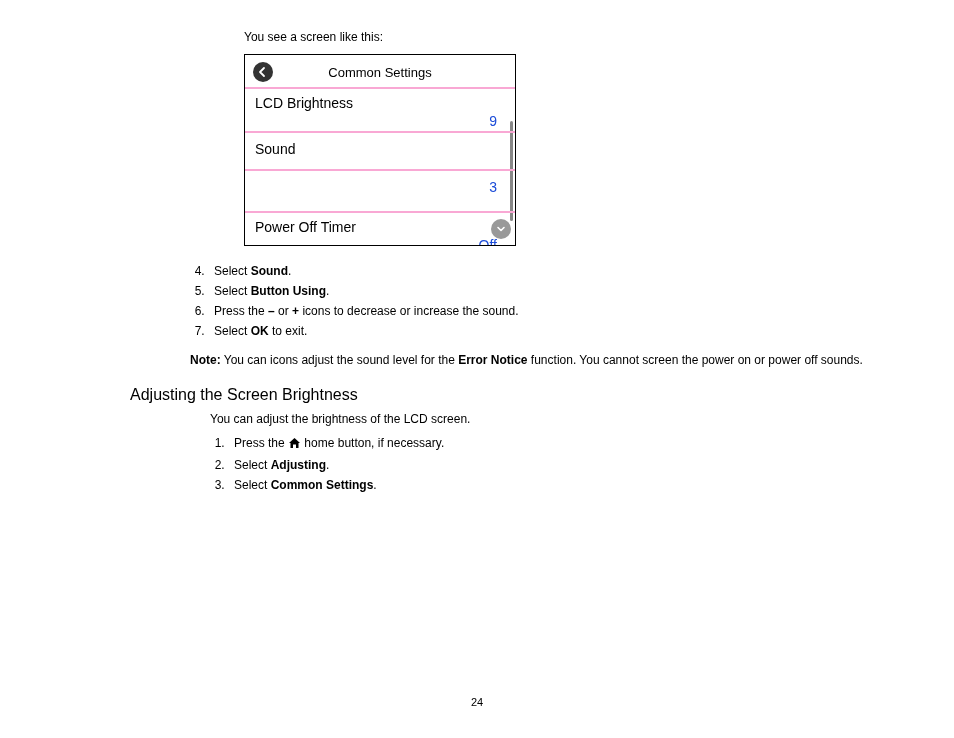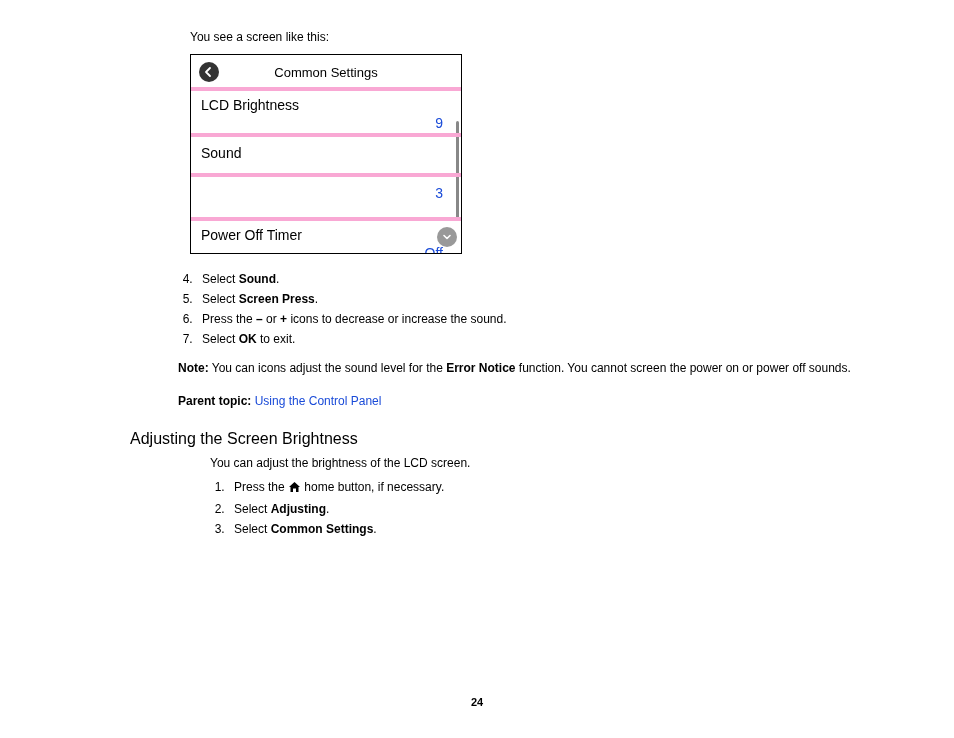--- a/index.html
+++ b/index.html
@@ -10,21 +10,21 @@
     color: #000;
     background: #fff;
     width: 954px;
     height: 738px;
     position: relative;
   }
   .page {
     padding: 30px 50px 0 130px;
   }
   .indent {
-    margin-left: 60px;
+    margin-left: 114px;
   }
   .intro-text {
     margin-bottom: 10px;
   }
   .screenshot {
     border: 1px solid #000;
     width: 270px;
     background: #fff;
     margin-bottom: 18px;
   }
@@ -50,21 +50,21 @@
   .ss-title {
     position: absolute;
     left: 0;
     right: 0;
     text-align: center;
     font-family: Arial, sans-serif;
     font-size: 13px;
     pointer-events: none;
   }
   .ss-item {
-    border-top: 4px solid #f9a8d4;
+    border-top: 2px solid #f9a8d4;
     padding: 6px 10px 2px 10px;
     font-size: 14px;
     font-family: Arial, sans-serif;
     position: relative;
     min-height: 32px;
   }
   .ss-item.short {
     min-height: 22px;
     padding: 8px 10px 6px 10px;
   }
@@ -139,21 +139,21 @@
     font-weight: normal;
     margin: 0 0 8px 0;
   }
   .page-number {
     position: absolute;
     bottom: 30px;
     left: 0;
     right: 0;
     text-align: center;
     font-size: 11px;
-    font-weight: bold;
+    font-weight: normal;
   }
   b { font-weight: bold; }
 </style>
 </head>
 <body>
 
 <div class="page">
 
   <div class="indent">
     <div class="intro-text">You see a screen like this:</div>
@@ -185,36 +185,32 @@
           <div class="ss-scroll-down">
             <svg width="10" height="10" viewBox="0 0 10 10">
                 <path d="M2 3.5 L5 6.5 L8 3.5" stroke="#fff" stroke-width="1.6" fill="none" stroke-linecap="round" stroke-linejoin="round"></path>
               </svg>
           </div>
         </div>
       </div>
     </div>
   </div>
 
-  <div style="margin-left:48px;">
+  <div style="margin-left:60px;">
     <ol class="steps" start="4" id="steps1">
         <li>Select <b>Sound</b>.</li>
-        <li>Select <b>Screen Press</b>.</li>
+        <li>Select <b>Button Using</b>.</li>
         <li>Press the <b>–</b> or <b>+</b> icons to decrease or increase the sound.</li>
         <li>Select <b>OK</b> to exit.</li>
       </ol>
 
     <div class="note-block">
       <b>Note:</b><span> You can icons adjust the sound level for the </span><b>Error Notice</b><span> function. You cannot screen the power on or power off sounds.</span>
     </div>
 
-    <div class="parent-topic">
-      <b>Parent topic:</b>
-      <a href="#" class="link">Using the Control Panel</a>
-    </div>
   </div>
 
   <h2 class="section-heading">Adjusting the Screen Brightness</h2>
 
   <div style="margin-left:80px;">
     <div class="intro-text">You can adjust the brightness of the LCD screen.</div>
     <ol class="steps" start="1" id="steps2">
         <li>Press the <span style="display:inline-block;vertical-align:-2px;"><svg width="13" height="12" viewBox="0 0 13 12">
               <path d="M6.5 1 L12 6 L10.5 6 L10.5 11 L8 11 L8 7.5 L5 7.5 L5 11 L2.5 11 L2.5 6 L1 6 Z" fill="#000"></path>
             </svg></span> home button, if necessary.</li>

